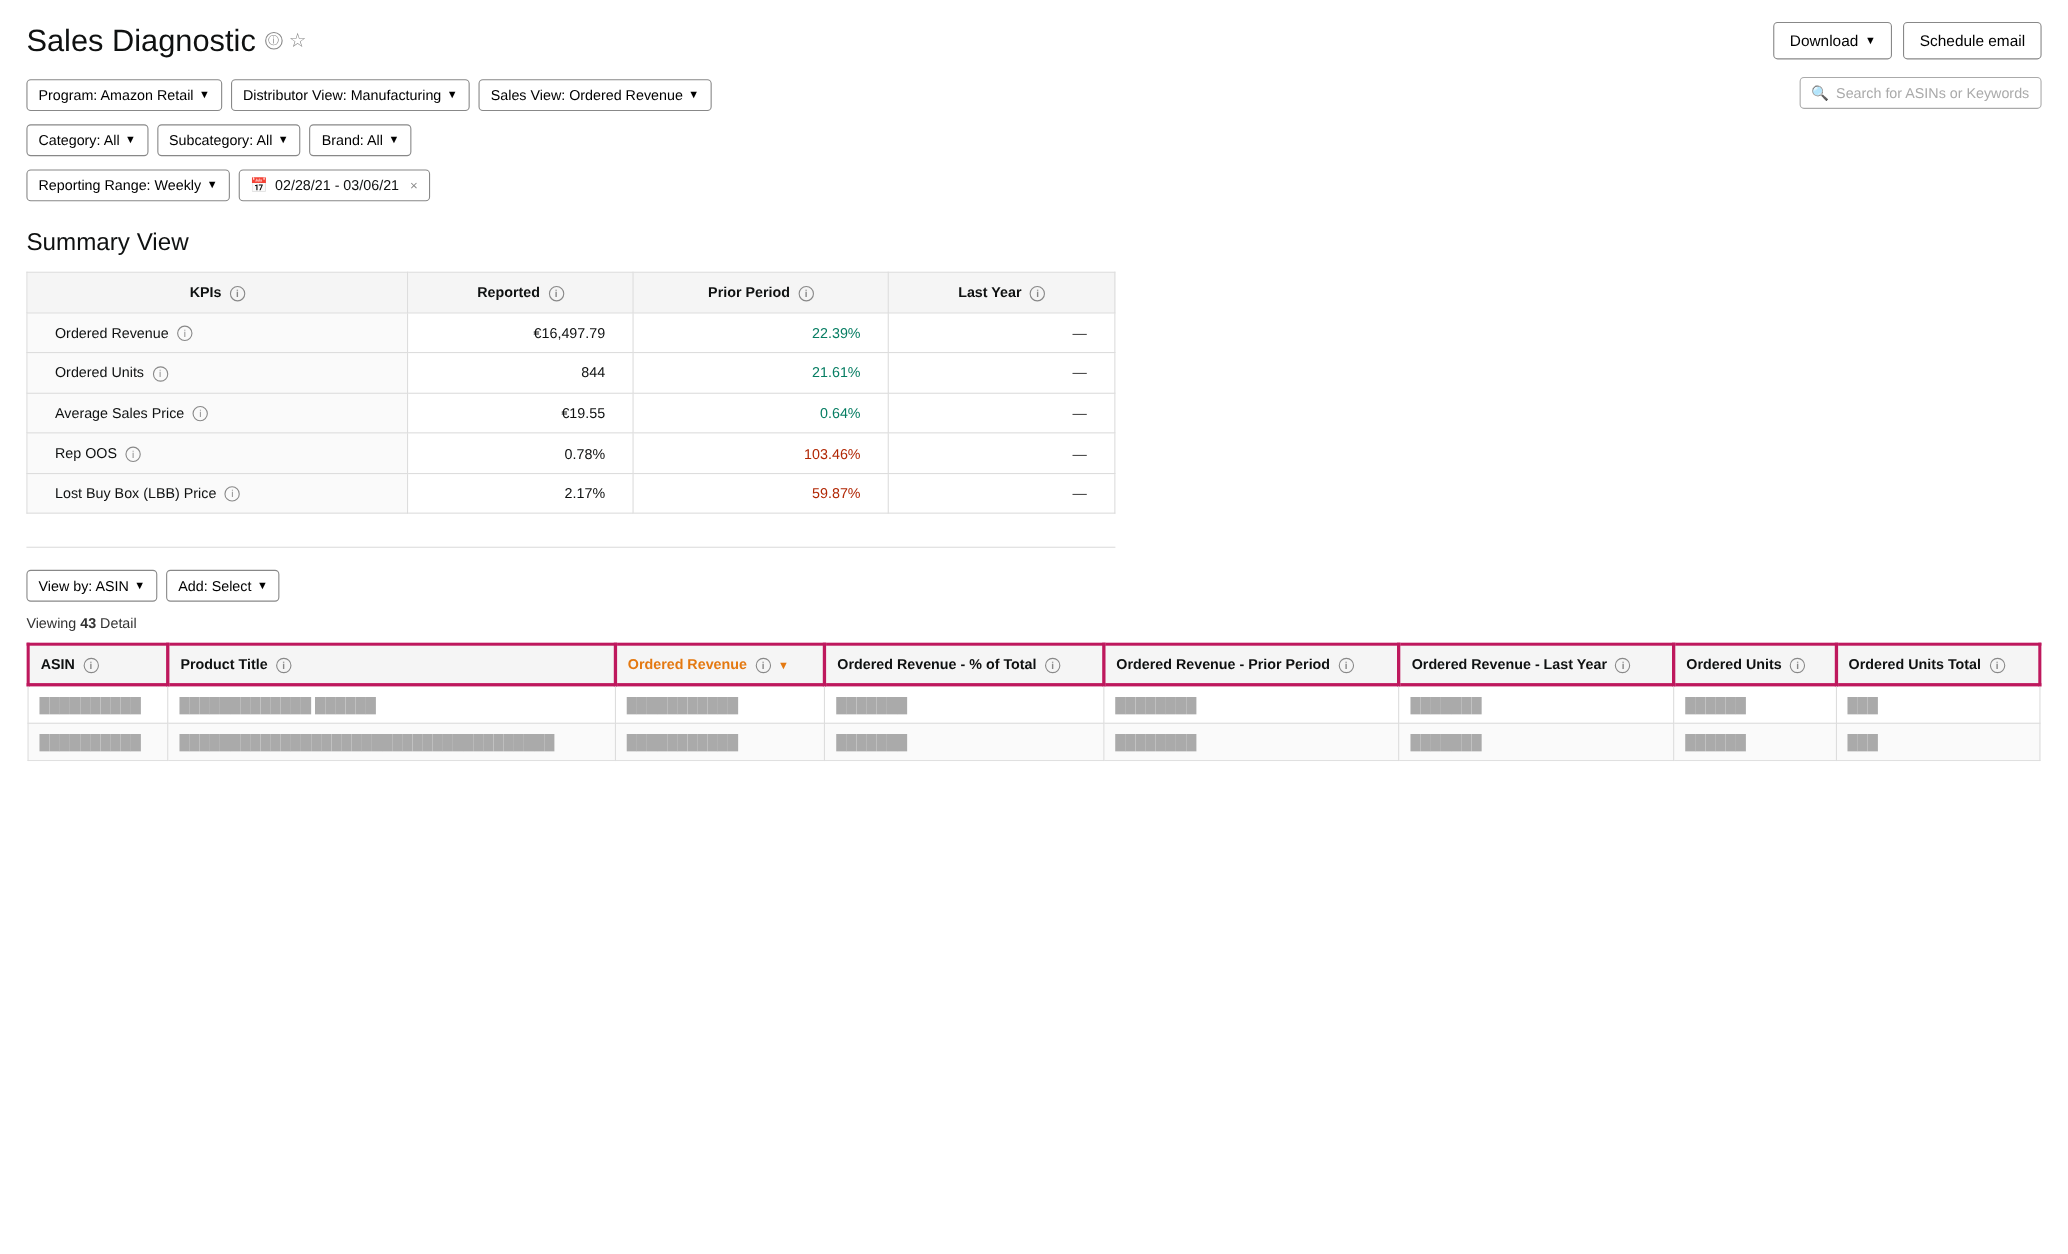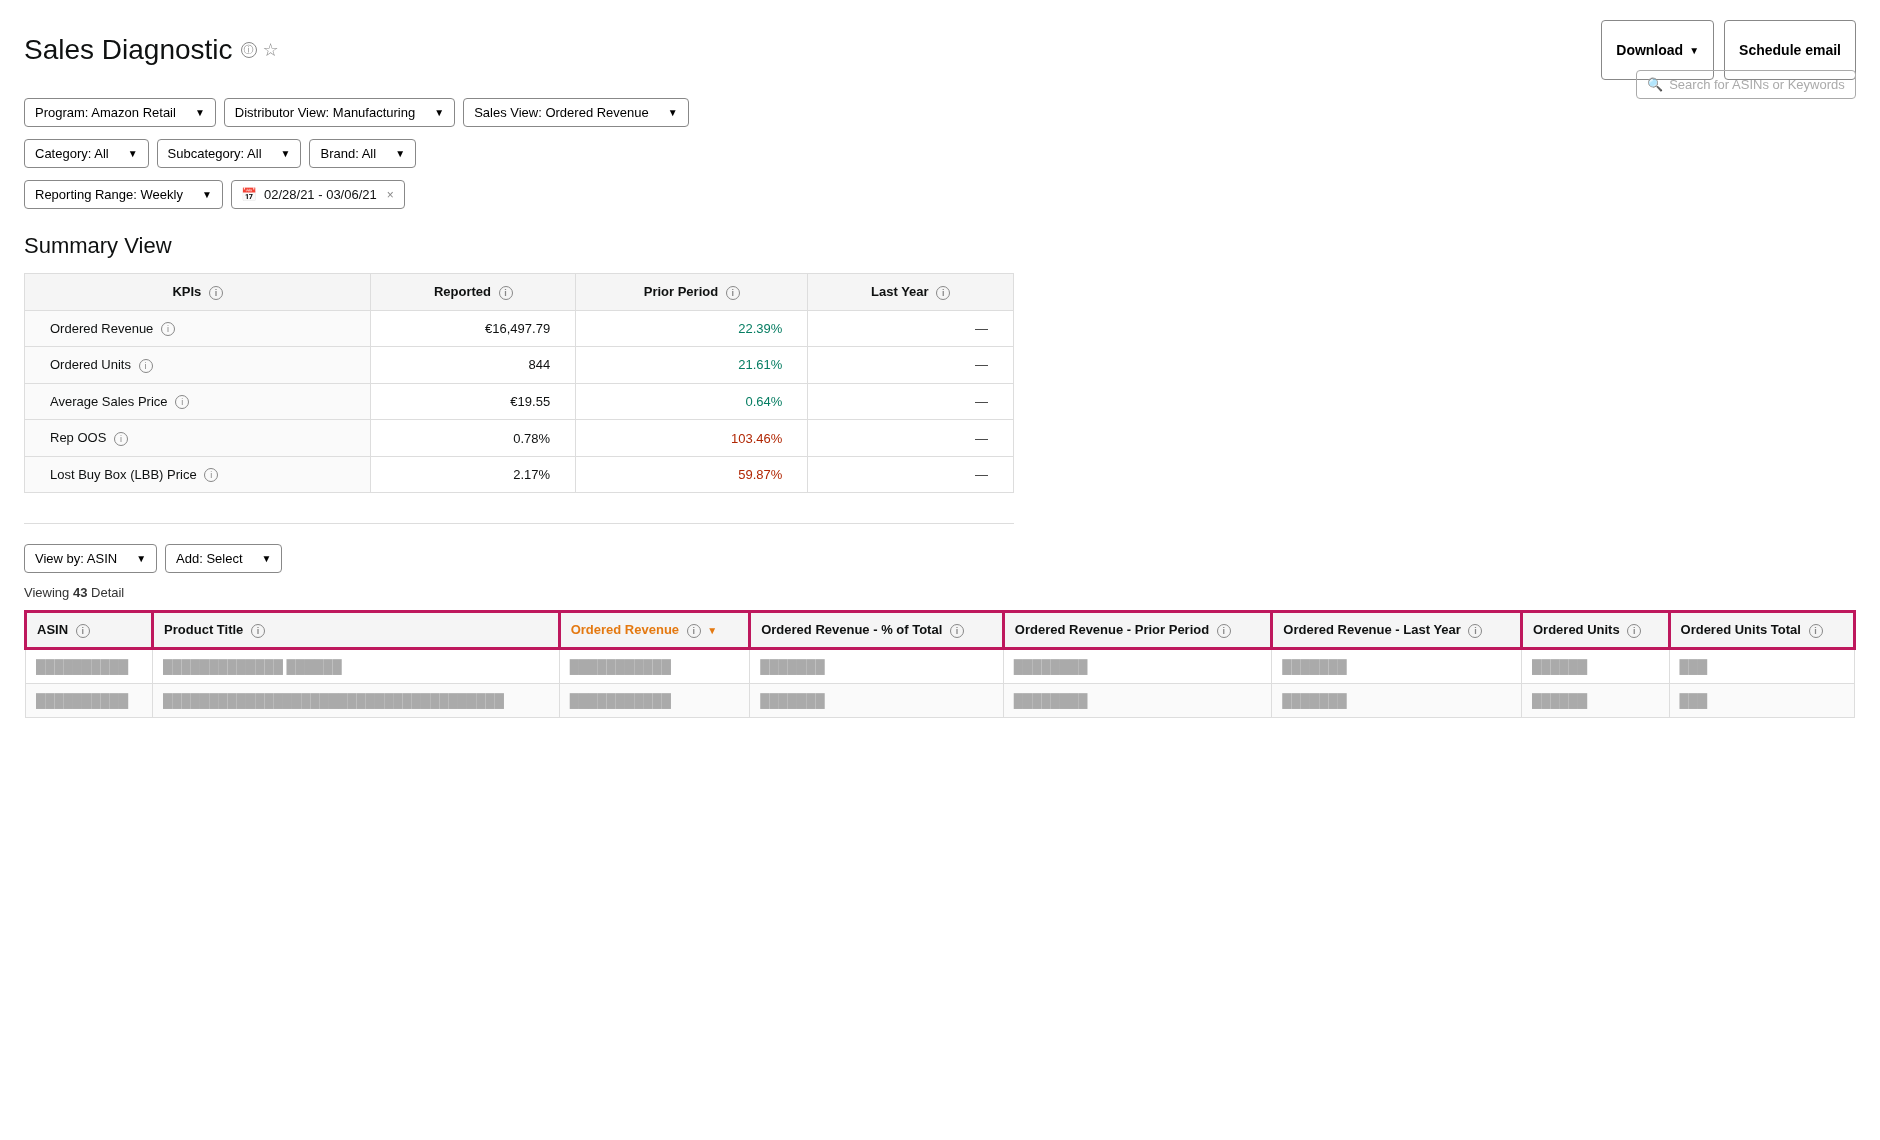--- a/index.html
+++ b/index.html
@@ -8,26 +8,26 @@
     .page { padding: 20px 24px; max-width: 1880px; }
     
     
     .header-row { display: flex; align-items: center; justify-content: space-between; margin-bottom: 18px; }
     .title-area { display: flex; align-items: center; gap: 8px; }
     .page-title { font-size: 28px; font-weight: 400; }
     .title-icons { display: flex; gap: 6px; align-items: center; }
     .icon-circle { width: 16px; height: 16px; border-radius: 50%; border: 1.5px solid #888; display: inline-flex; align-items: center; justify-content: center; font-size: 10px; color: #888; cursor: pointer; }
     .icon-star { font-size: 18px; color: #888; cursor: pointer; }
     .header-actions { display: flex; gap: 10px; align-items: center; }
-    .btn { border: 1px solid #888; background: #fff; border-radius: 4px; padding: 21px 14px; font-size: 14px; cursor: pointer; display: inline-flex; align-items: center; gap: 6px; font-weight: bold; }
+    .btn { border: 1px solid #888; background: #fff; border-radius: 4px; padding: 8px 14px; font-size: 14px; cursor: pointer; display: inline-flex; align-items: center; gap: 6px; }
     .btn .caret { font-size: 10px; }
     
     
     .filters-row { display: flex; flex-wrap: wrap; gap: 8px; margin-bottom: 12px; align-items: center; }
-    .filter-btn { border: 1px solid #888; background: #fff; border-radius: 4px; padding: 6px 10px; font-size: 13px; cursor: pointer; display: inline-flex; align-items: center; gap: 19px; }
+    .filter-btn { border: 1px solid #888; background: #fff; border-radius: 4px; padding: 6px 10px; font-size: 13px; cursor: pointer; display: inline-flex; align-items: center; gap: 5px; }
     .filter-btn .caret { font-size: 10px; }
     
     .filters-row2 { display: flex; align-items: center; gap: 8px; margin-bottom: 24px; }
     .date-range { border: 1px solid #888; background: #fff; border-radius: 4px; padding: 6px 10px; font-size: 13px; display: inline-flex; align-items: center; gap: 6px; }
     .date-range .close { cursor: pointer; color: #888; font-size: 12px; margin-left: 4px; }
     
     
     .search-box { border: 1px solid #aaa; border-radius: 4px; padding: 6px 10px; font-size: 13px; display: inline-flex; align-items: center; gap: 6px; min-width: 220px; color: #888; }
     .search-icon { font-size: 13px; color: #888; }
     

